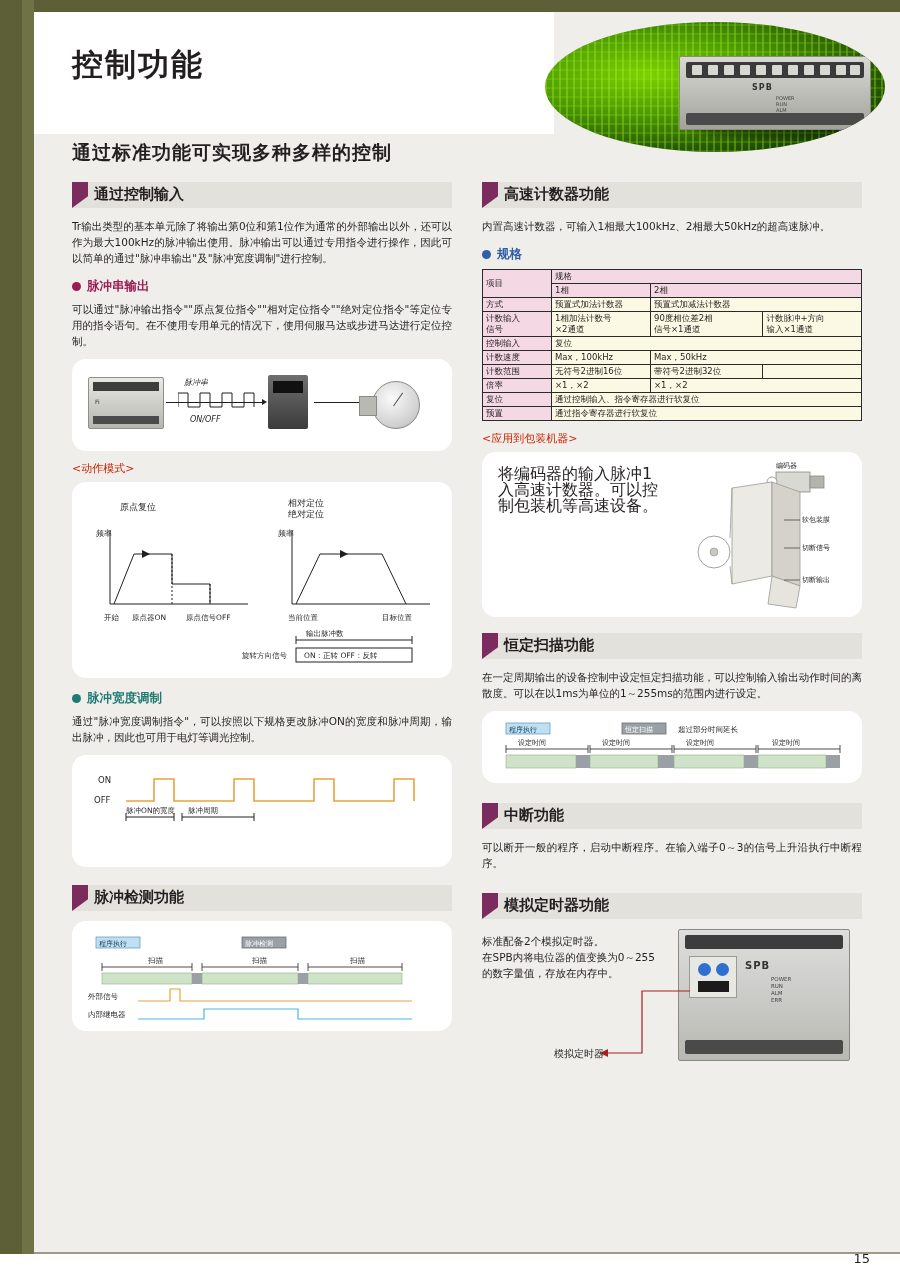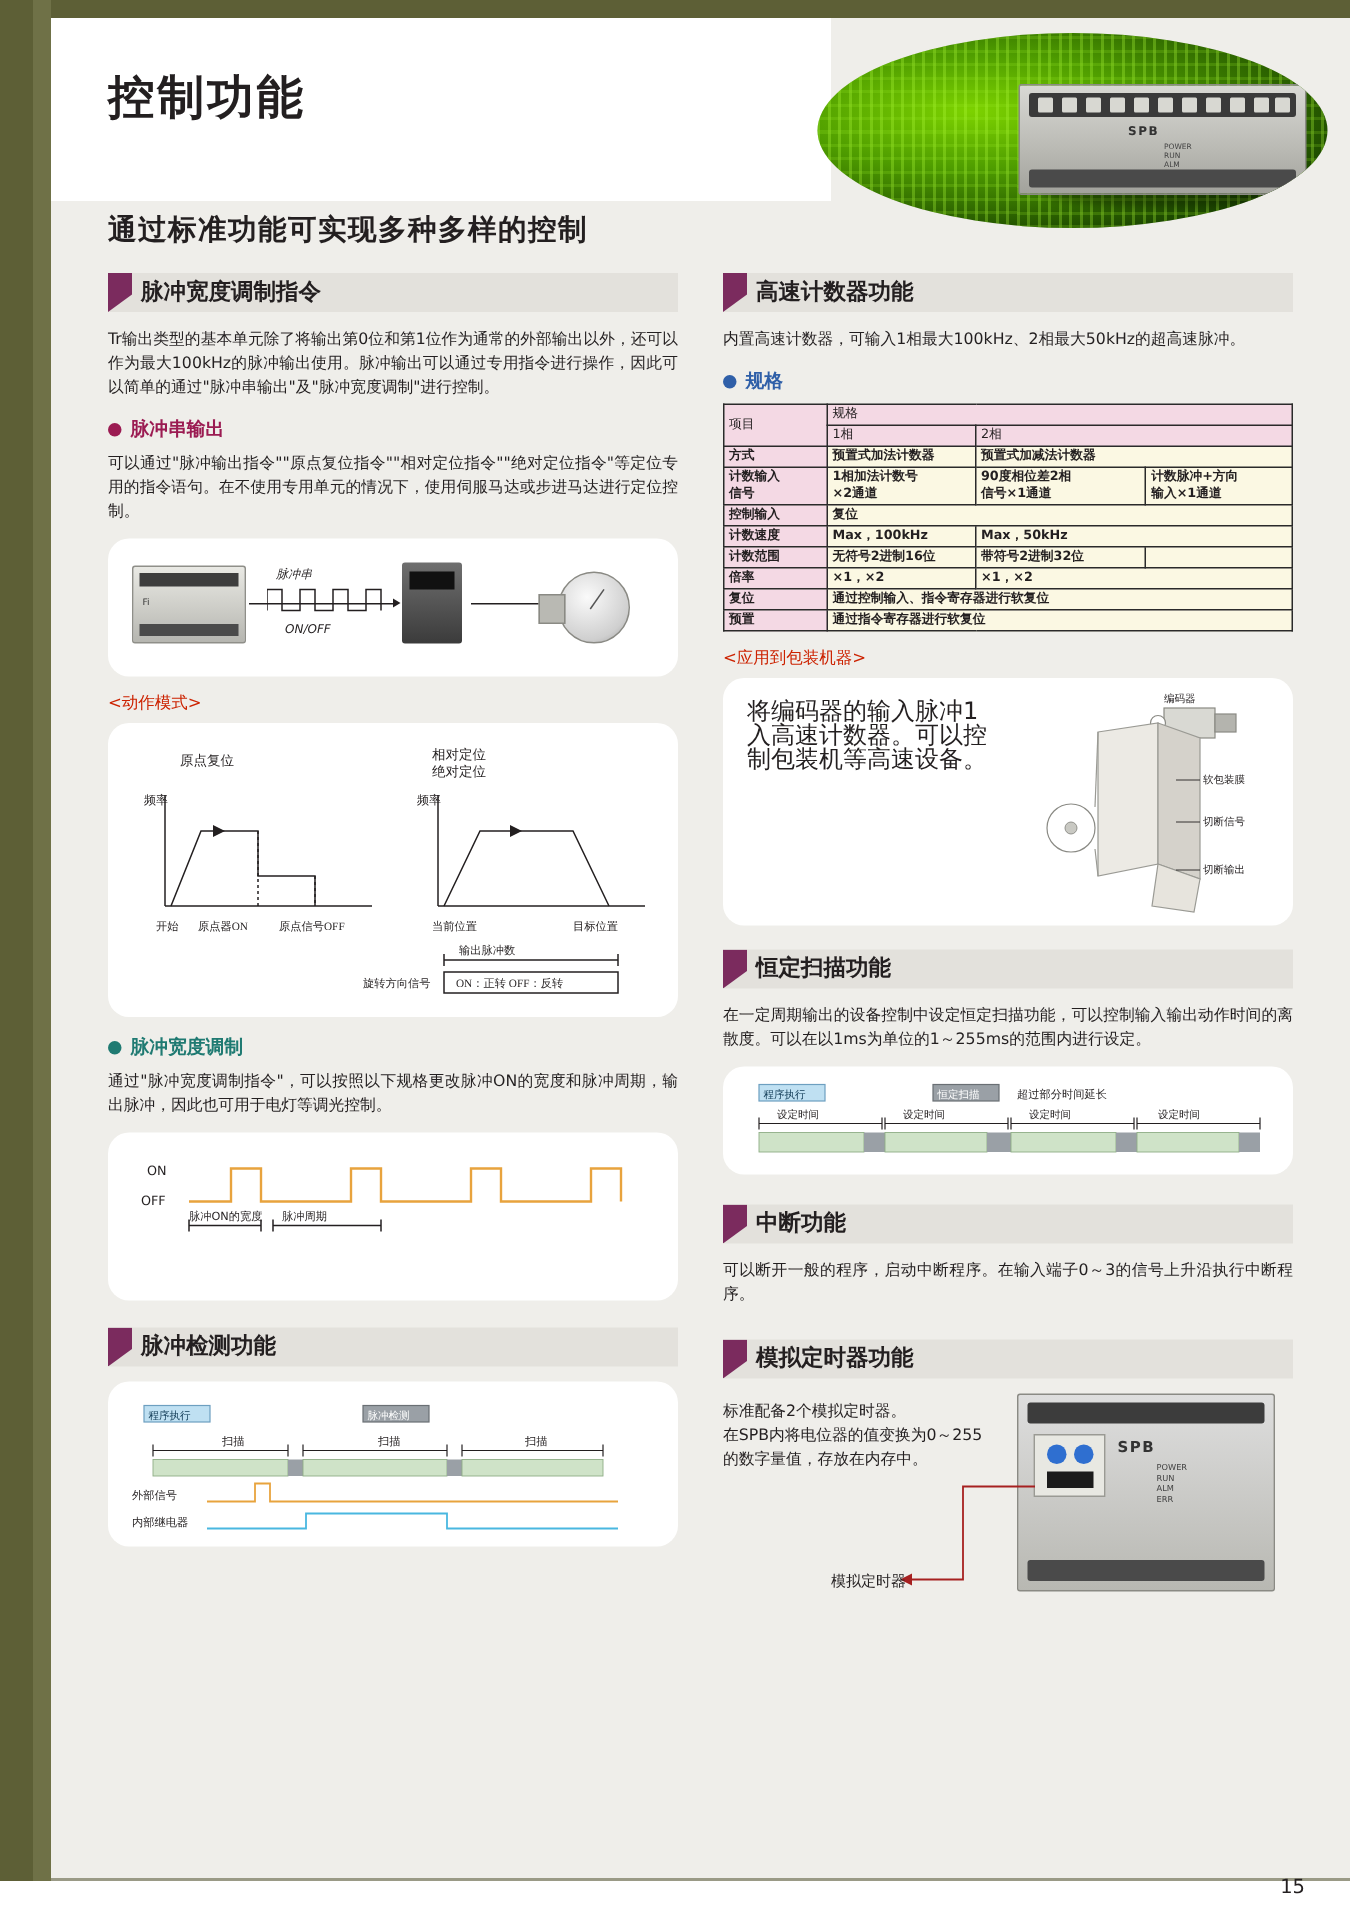--- a/index.html
+++ b/index.html
@@ -91,29 +91,29 @@
   .amp .scr{position:absolute;left:5px;top:6px;width:30px;height:12px;background:#111;}
   .motor{position:absolute;left:300px;top:22px;width:46px;height:46px;border-radius:50%;background:radial-gradient(circle at 40% 35%,#fafafa,#cfcfcf 70%,#9a9a9a);border:1px solid #8a8a84;}
   .motor:after{content:"";position:absolute;left:20px;top:8px;width:1px;height:16px;background:#555;transform:rotate(35deg);transform-origin:bottom;}
   .motor .mb{position:absolute;left:-14px;top:14px;width:16px;height:18px;background:#b9b9b3;border:1px solid #8a8a84;}
   .lbl-tiny{position:absolute;font-size:8px;color:#231f20;font-style:italic;}
   .arrow-line{position:absolute;height:1px;background:#231f20;}
   .arrow-head{position:absolute;width:0;height:0;border-top:3px solid transparent;border-bottom:3px solid transparent;border-left:5px solid #231f20;}
   .pulse-svg{position:absolute;}
 
   
-  .fig2{height:196px;font-family:Liberation Serif, serif;}
+  .fig2{height:196px;}
   
   .fig3{height:112px;}
   
   .fig4{height:110px;}
 
   
   table.spec{border-collapse:collapse;width:100%;font-size:8.5px;}
-  table.spec th,table.spec td{border:1px solid #2a2a2a;padding:1px 3px;vertical-align:middle;line-height:11px;font-weight:bold;}
+  table.spec th,table.spec td{border:1px solid #2a2a2a;padding:1px 3px;vertical-align:middle;line-height:11px;}
   table.spec th{background:#f4d9e4;font-weight:normal;text-align:left;}
   table.spec td{background:#fbf8e3;}
   table.spec td.hdr{background:#f4d9e4;}
 
   .pageno{position:absolute;right:30px;bottom:14px;font-size:13px;color:#231f20;}
 
   .enc-fig{position:relative;height:165px;}
   .scan-fig{position:relative;height:72px;}
   .analog-fig{position:relative;height:150px;}
 
@@ -156,21 +156,21 @@
       <div class="brand">SPB</div>
       <div class="leds">POWER<br>RUN<br>ALM</div>
       <div class="term2"></div>
     </div>
   </div>
 
   <div class="col col-left">
 
     <div class="flag-head">
       <span class="flag"></span>
-      <span class="txt">脉冲宽度调制指令</span>
+      <span class="txt">通过控制输入</span>
     </div>
 
     <p class="body">Tr输出类型的基本单元除了将输出第0位和第1位作为通常的外部输出以外，还可以作为最大100kHz的脉冲输出使用。脉冲输出可以通过专用指令进行操作，因此可以简单的通过"脉冲串输出"及"脉冲宽度调制"进行控制。</p>
 
     <div class="bullet-head">
       <span class="dot"></span>
       <span class="txt">脉冲串输出</span>
     </div>
     <p class="body">可以通过"脉冲输出指令""原点复位指令""相对定位指令""绝对定位指令"等定位专用的指令语句。在不使用专用单元的情况下，使用伺服马达或步进马达进行定位控制。</p>
 

